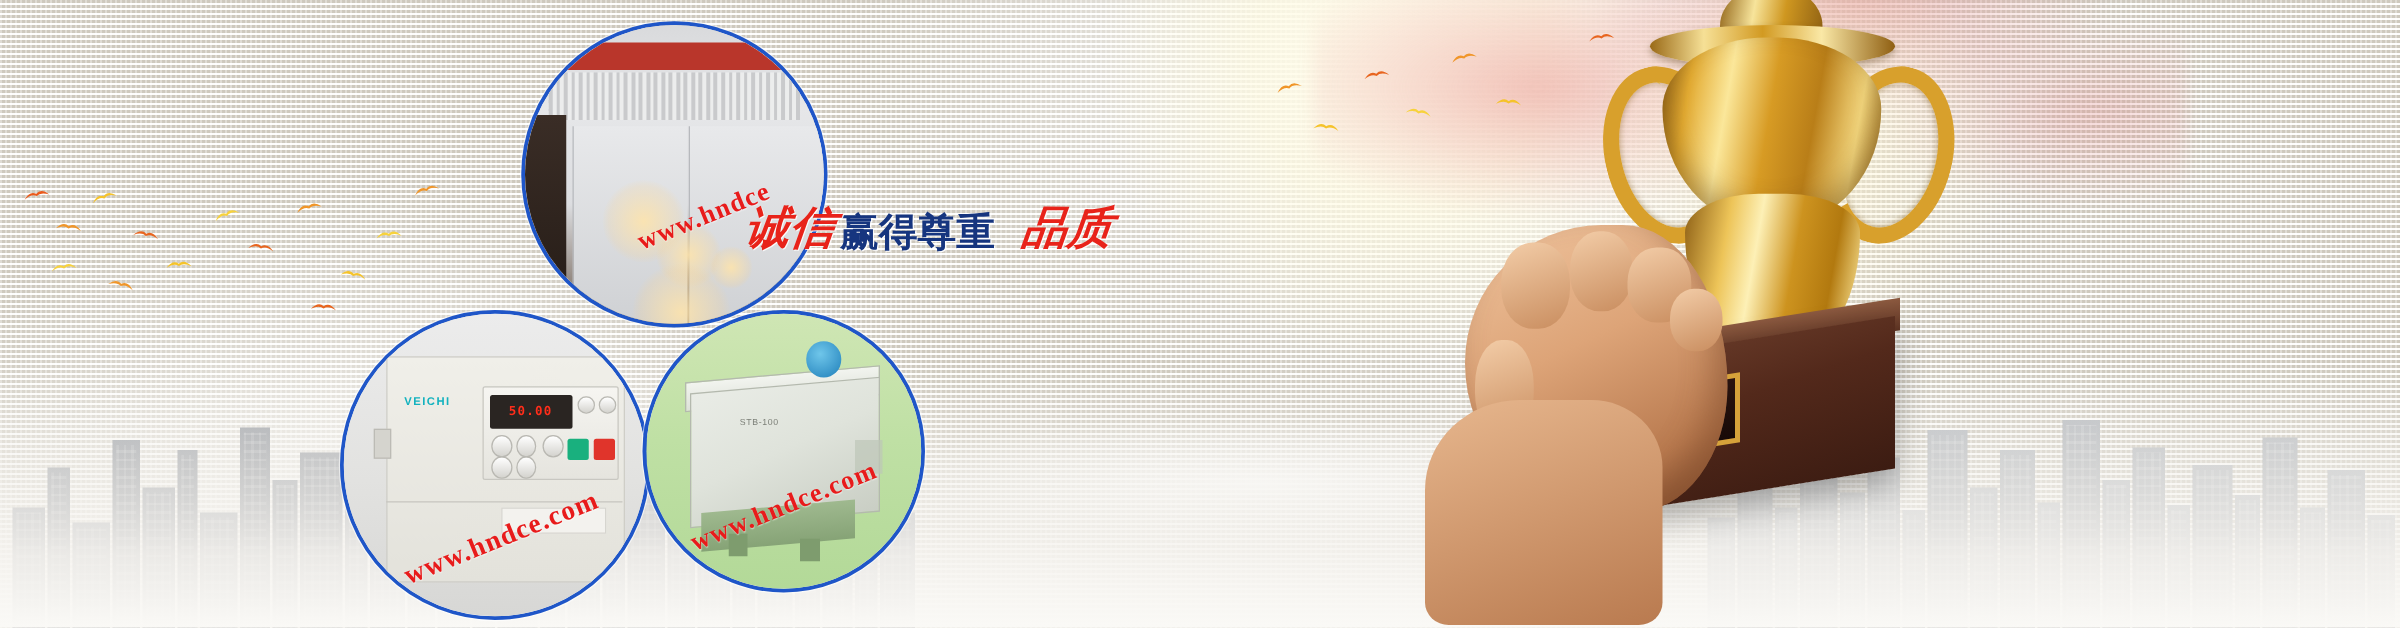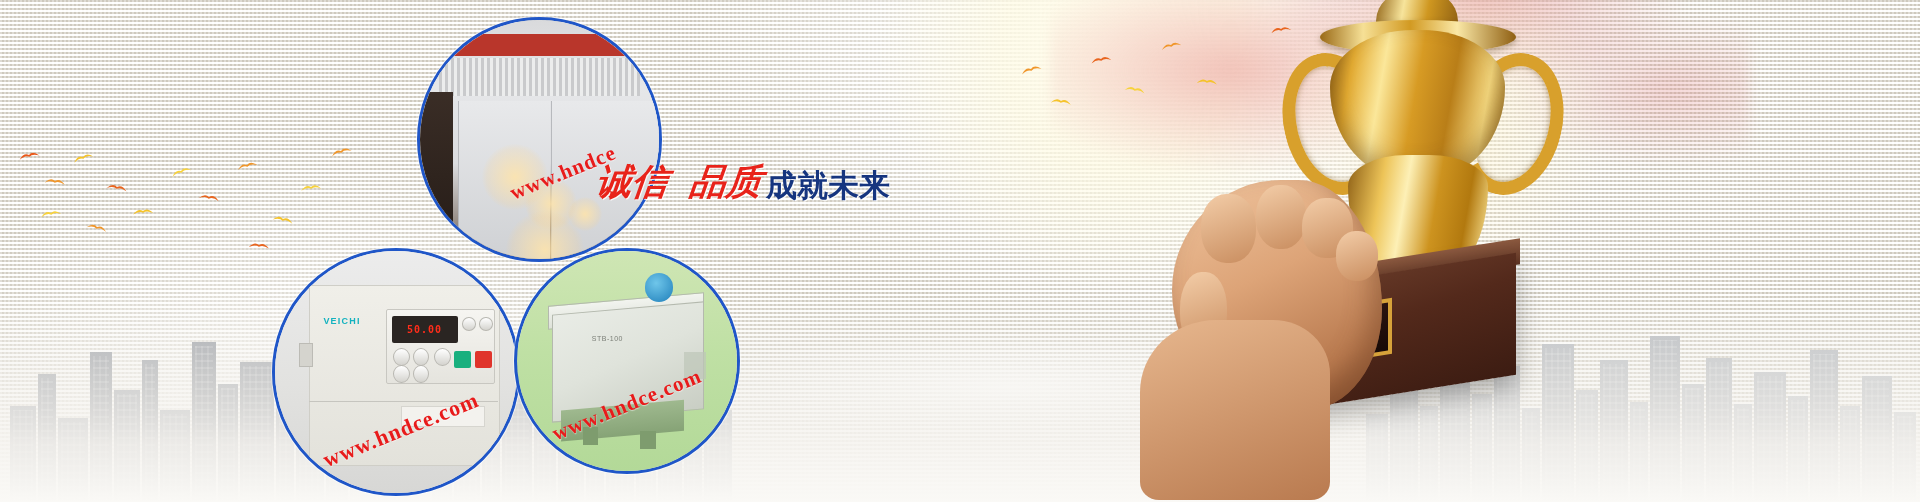--- a/index.html
+++ b/index.html
@@ -468,23 +468,23 @@
       <div class="gb-base"></div>
       <div style="position:absolute;left:30%;top:80%;width:7%;height:8%;background:#7e9c6e"></div>
       <div style="position:absolute;left:56%;top:82%;width:7%;height:8%;background:#7e9c6e"></div>
     </div>
     <div class="wm" style="font-size:21px;top:70%;left:50%">www.hndce.com</div>
   </div>
 
   <div class="slogan">
     <div class="sl-line">
       <span class="cn-red">诚信</span>
+      <span class="cn-blue">赢得尊重</span>
       <span class="gap"></span>
       <span class="cn-red">品质</span>
-      <span class="cn-blue">成就未来</span>
     </div>
   </div>
 
   <div class="trophy-wrap">
     <div class="trophy-glow"></div>
 
     <div class="handle l"></div>
     <div class="handle r"></div>
 
     <div class="cup-lid"></div>

